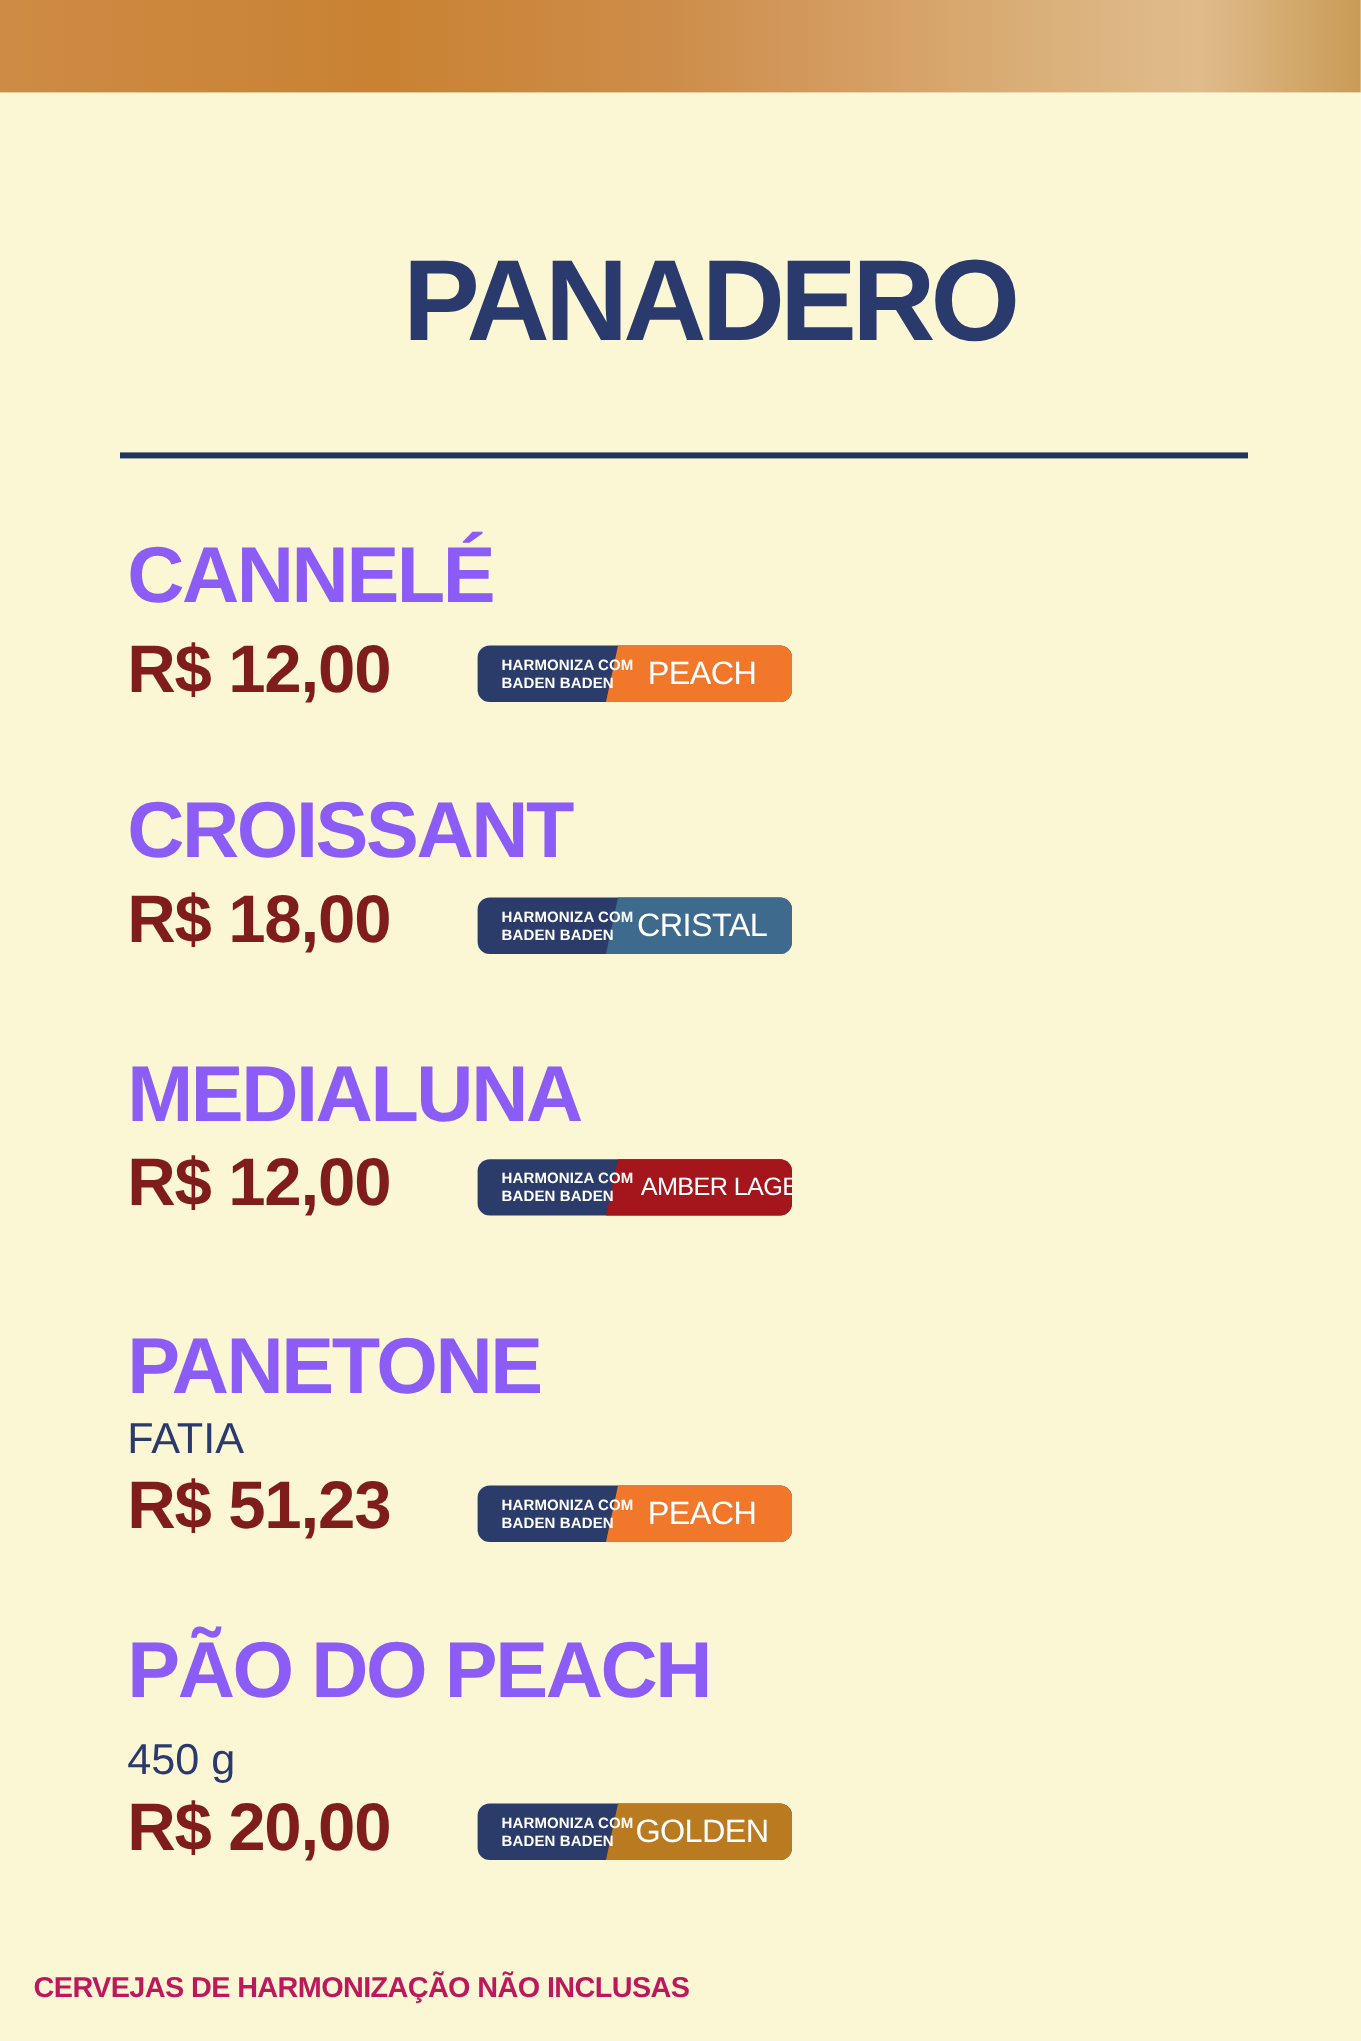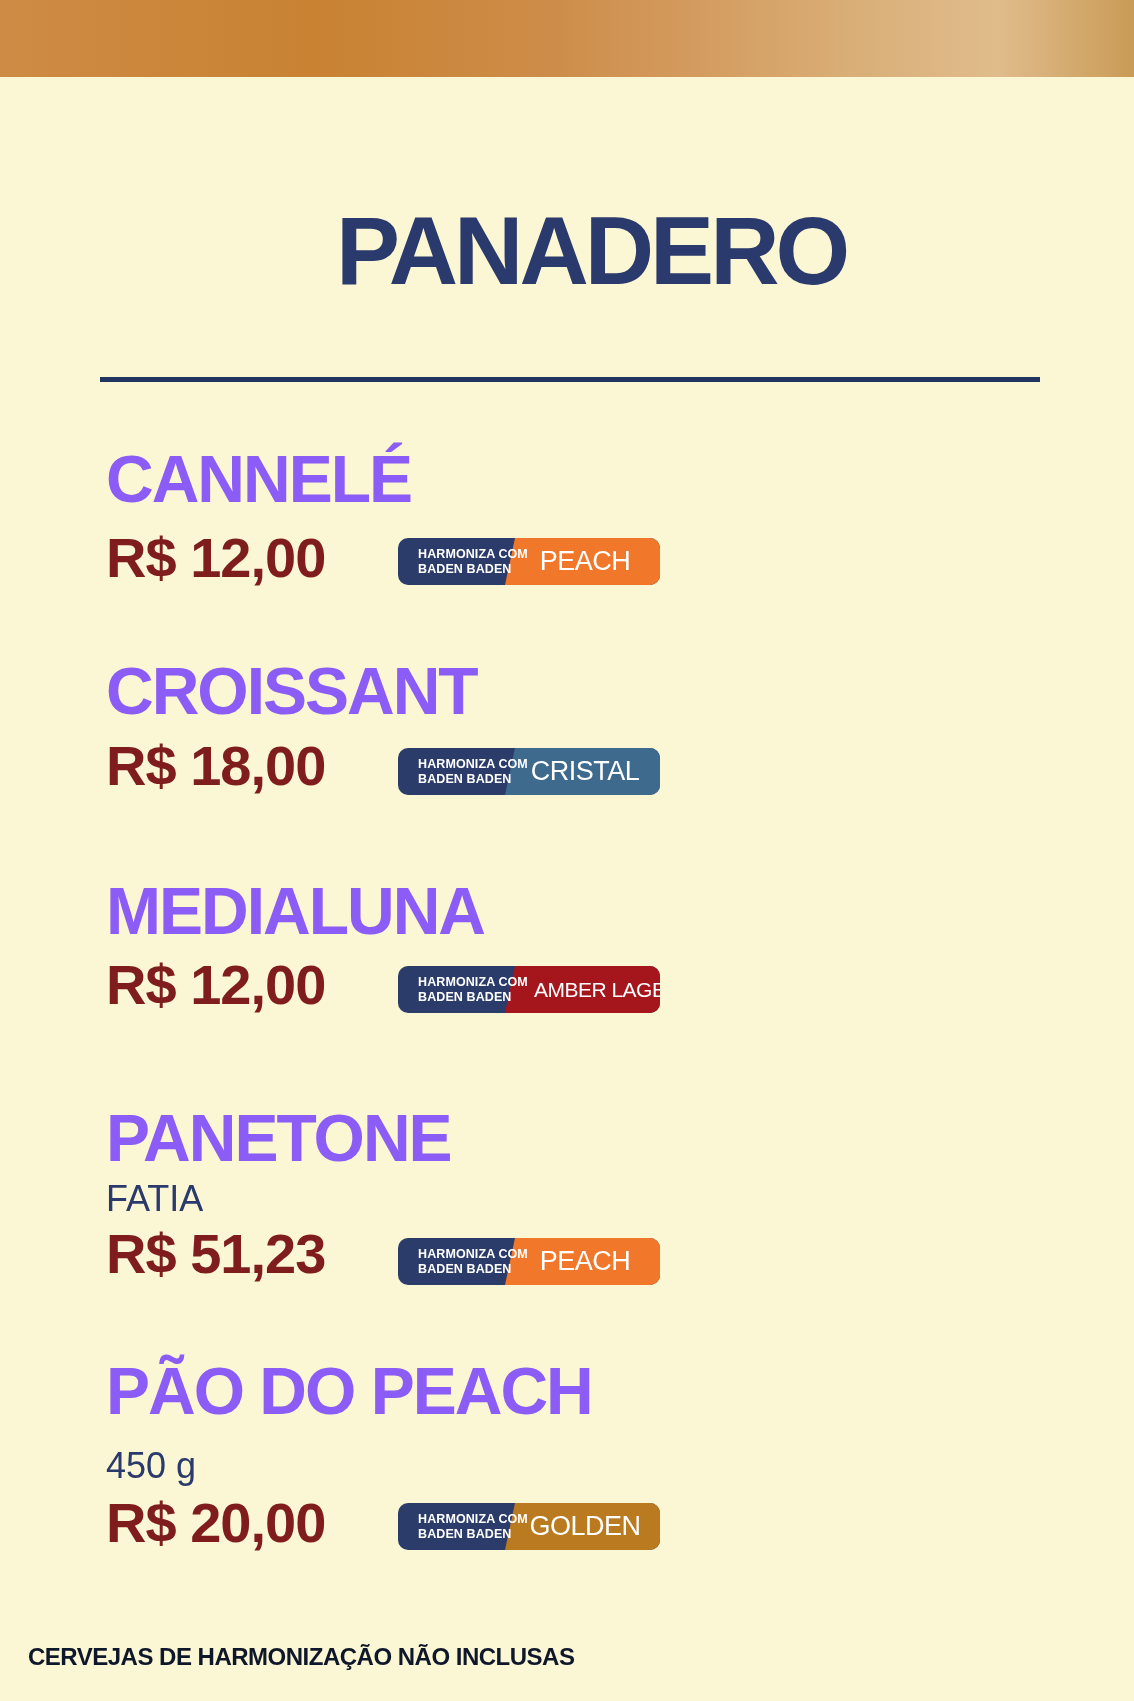--- a/index.html
+++ b/index.html
@@ -67,21 +67,21 @@
   }
   .i1 .name{top:446px}  .i1 .price{top:530px}  .i1 .badge{top:538px}
   .i2 .name{top:658px}  .i2 .price{top:738px}  .i2 .badge{top:748px}
   .i3 .name{top:878px}  .i3 .price{top:957px}  .i3 .badge{top:966px}
   .i3 .badge-label{font-size:21px;margin-left:44px;}
   .i4 .name{top:1105px} .i4 .subtitle{top:1181px} .i4 .price{top:1226px} .i4 .badge{top:1238px}
   .i5 .name{top:1358px} .i5 .subtitle{top:1448px} .i5 .price{top:1495px} .i5 .badge{top:1503px}
   .footer{
     position:absolute;top:1645px;left:28px;
     font-size:24px;font-weight:bold;letter-spacing:-0.5px;
-    color:#0f172a;line-height:1.0;white-space:nowrap;
+    color:#be185d;line-height:1.0;white-space:nowrap;
   }
 </style>
 </head>
 <body>
 
 <div class="page">
 
   <div class="header-bar"></div>
 
   <div class="title">PANADERO</div>

